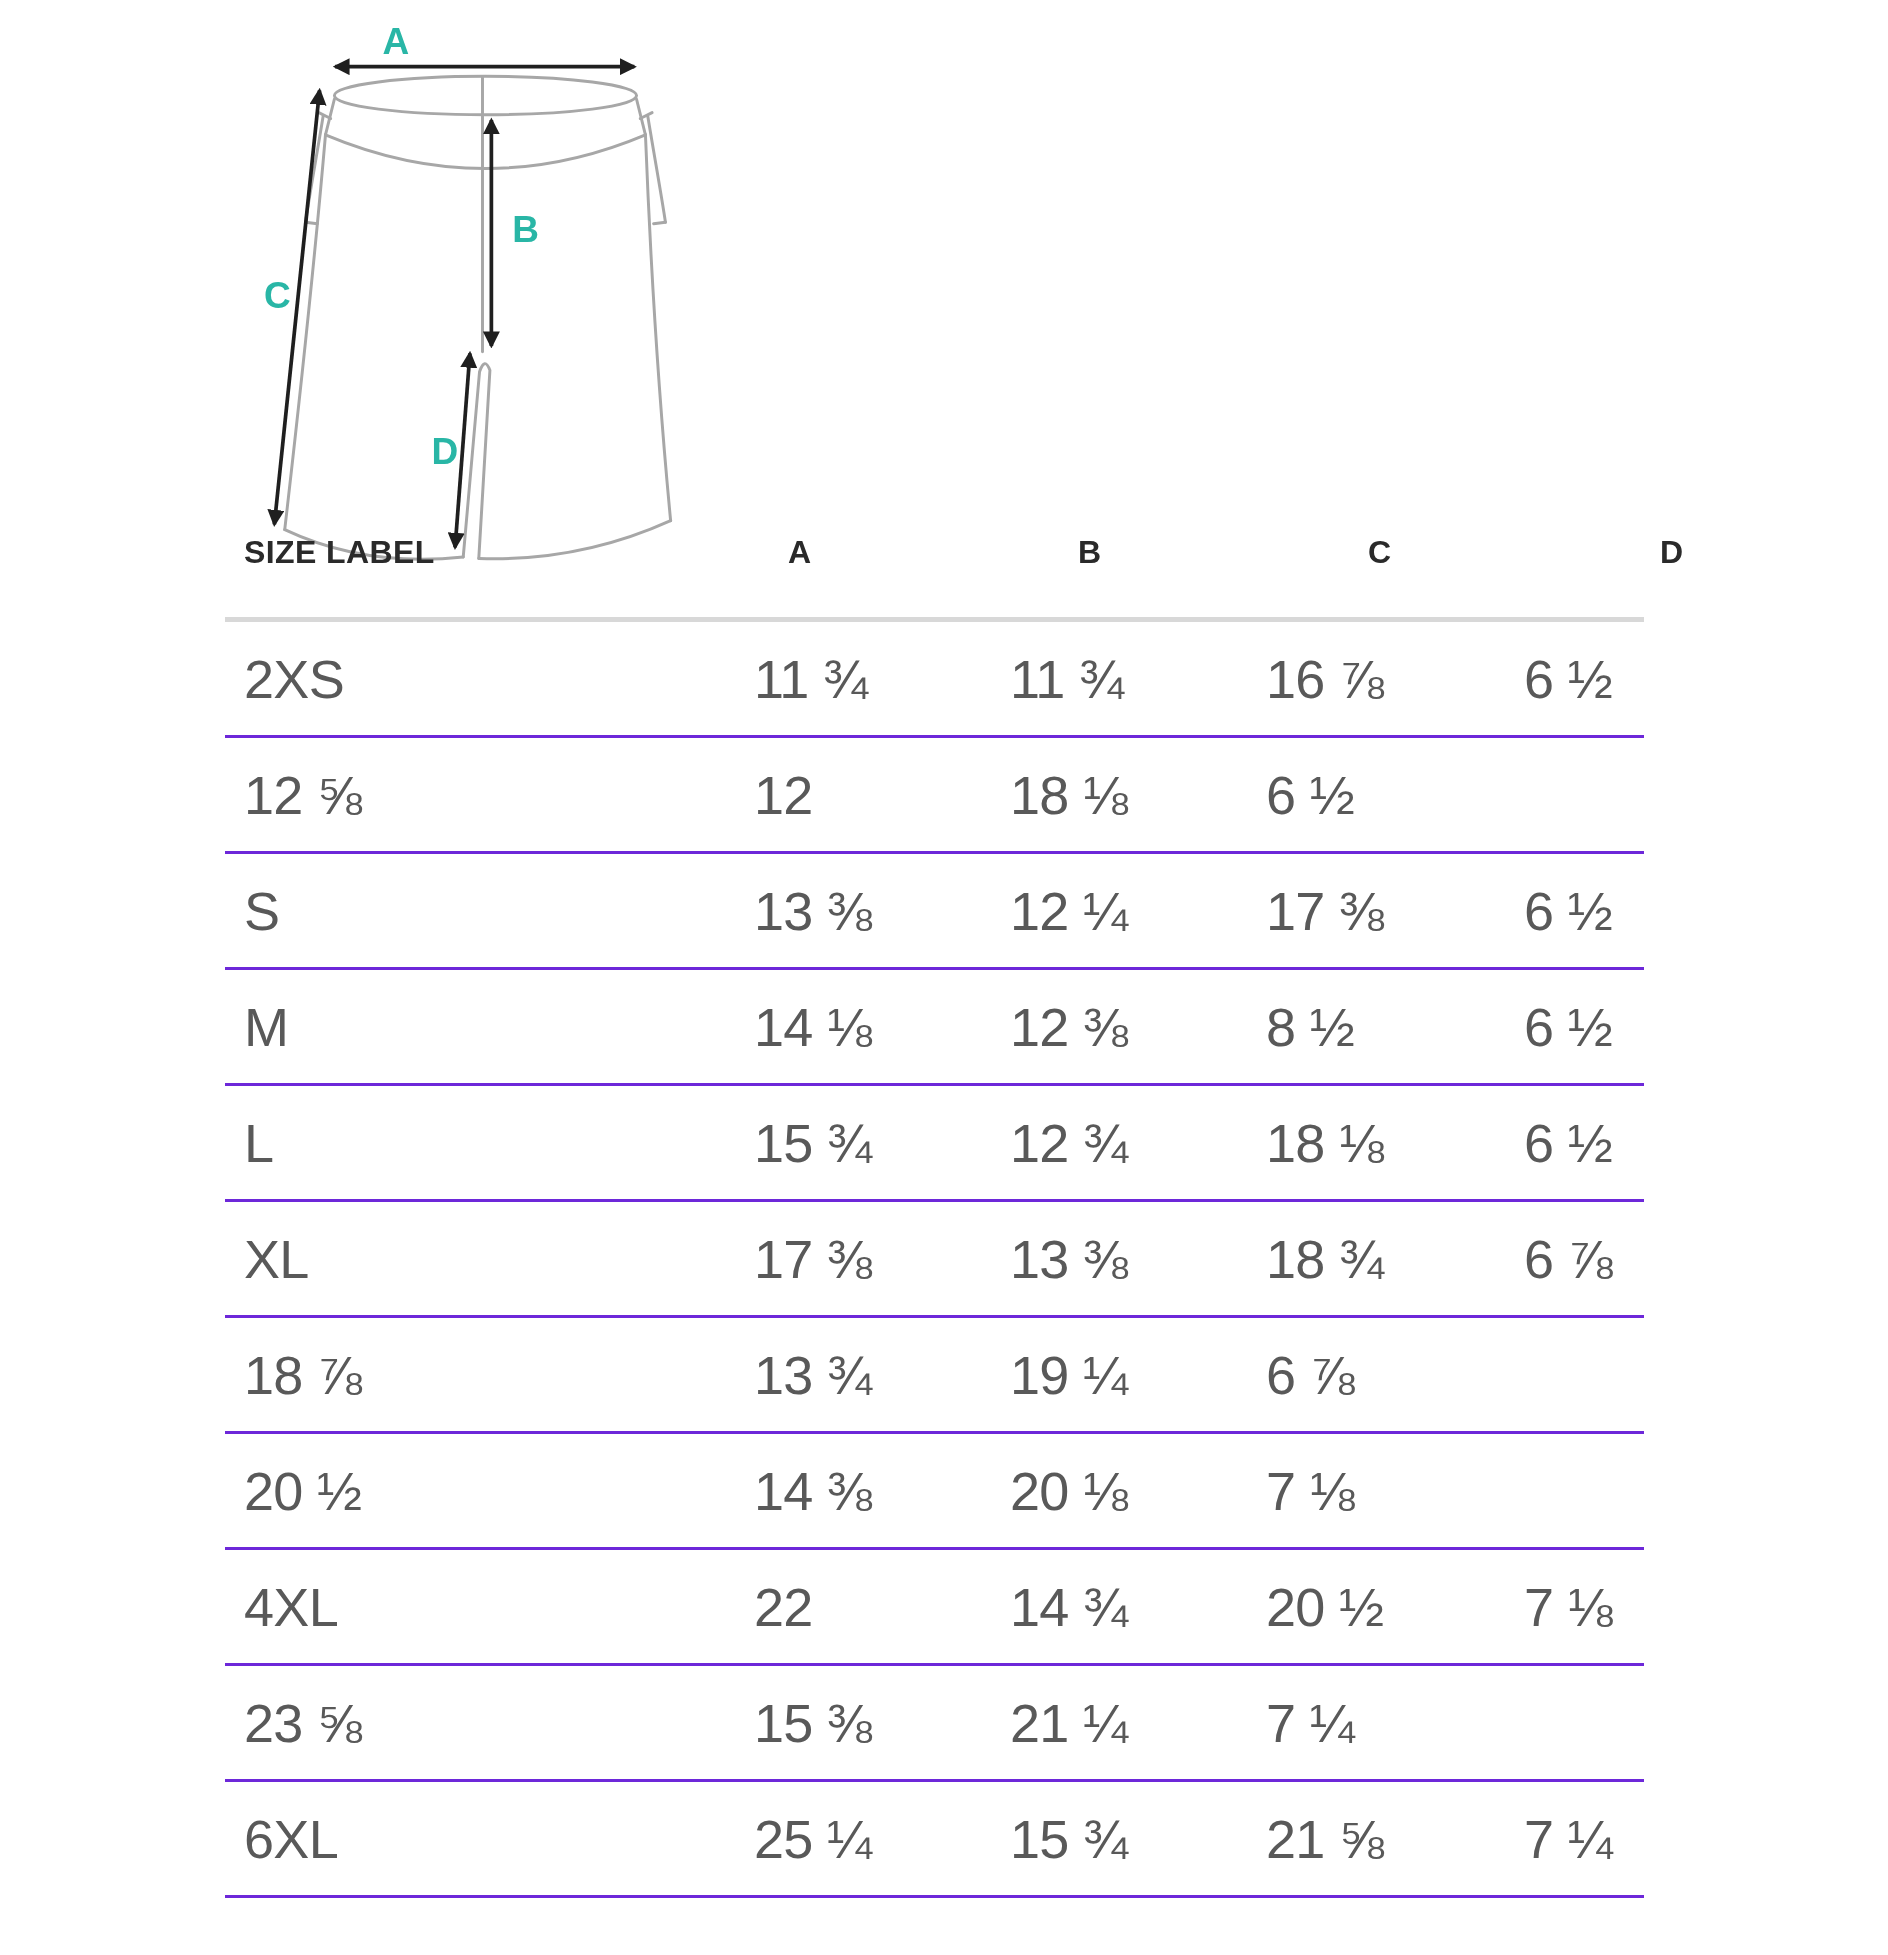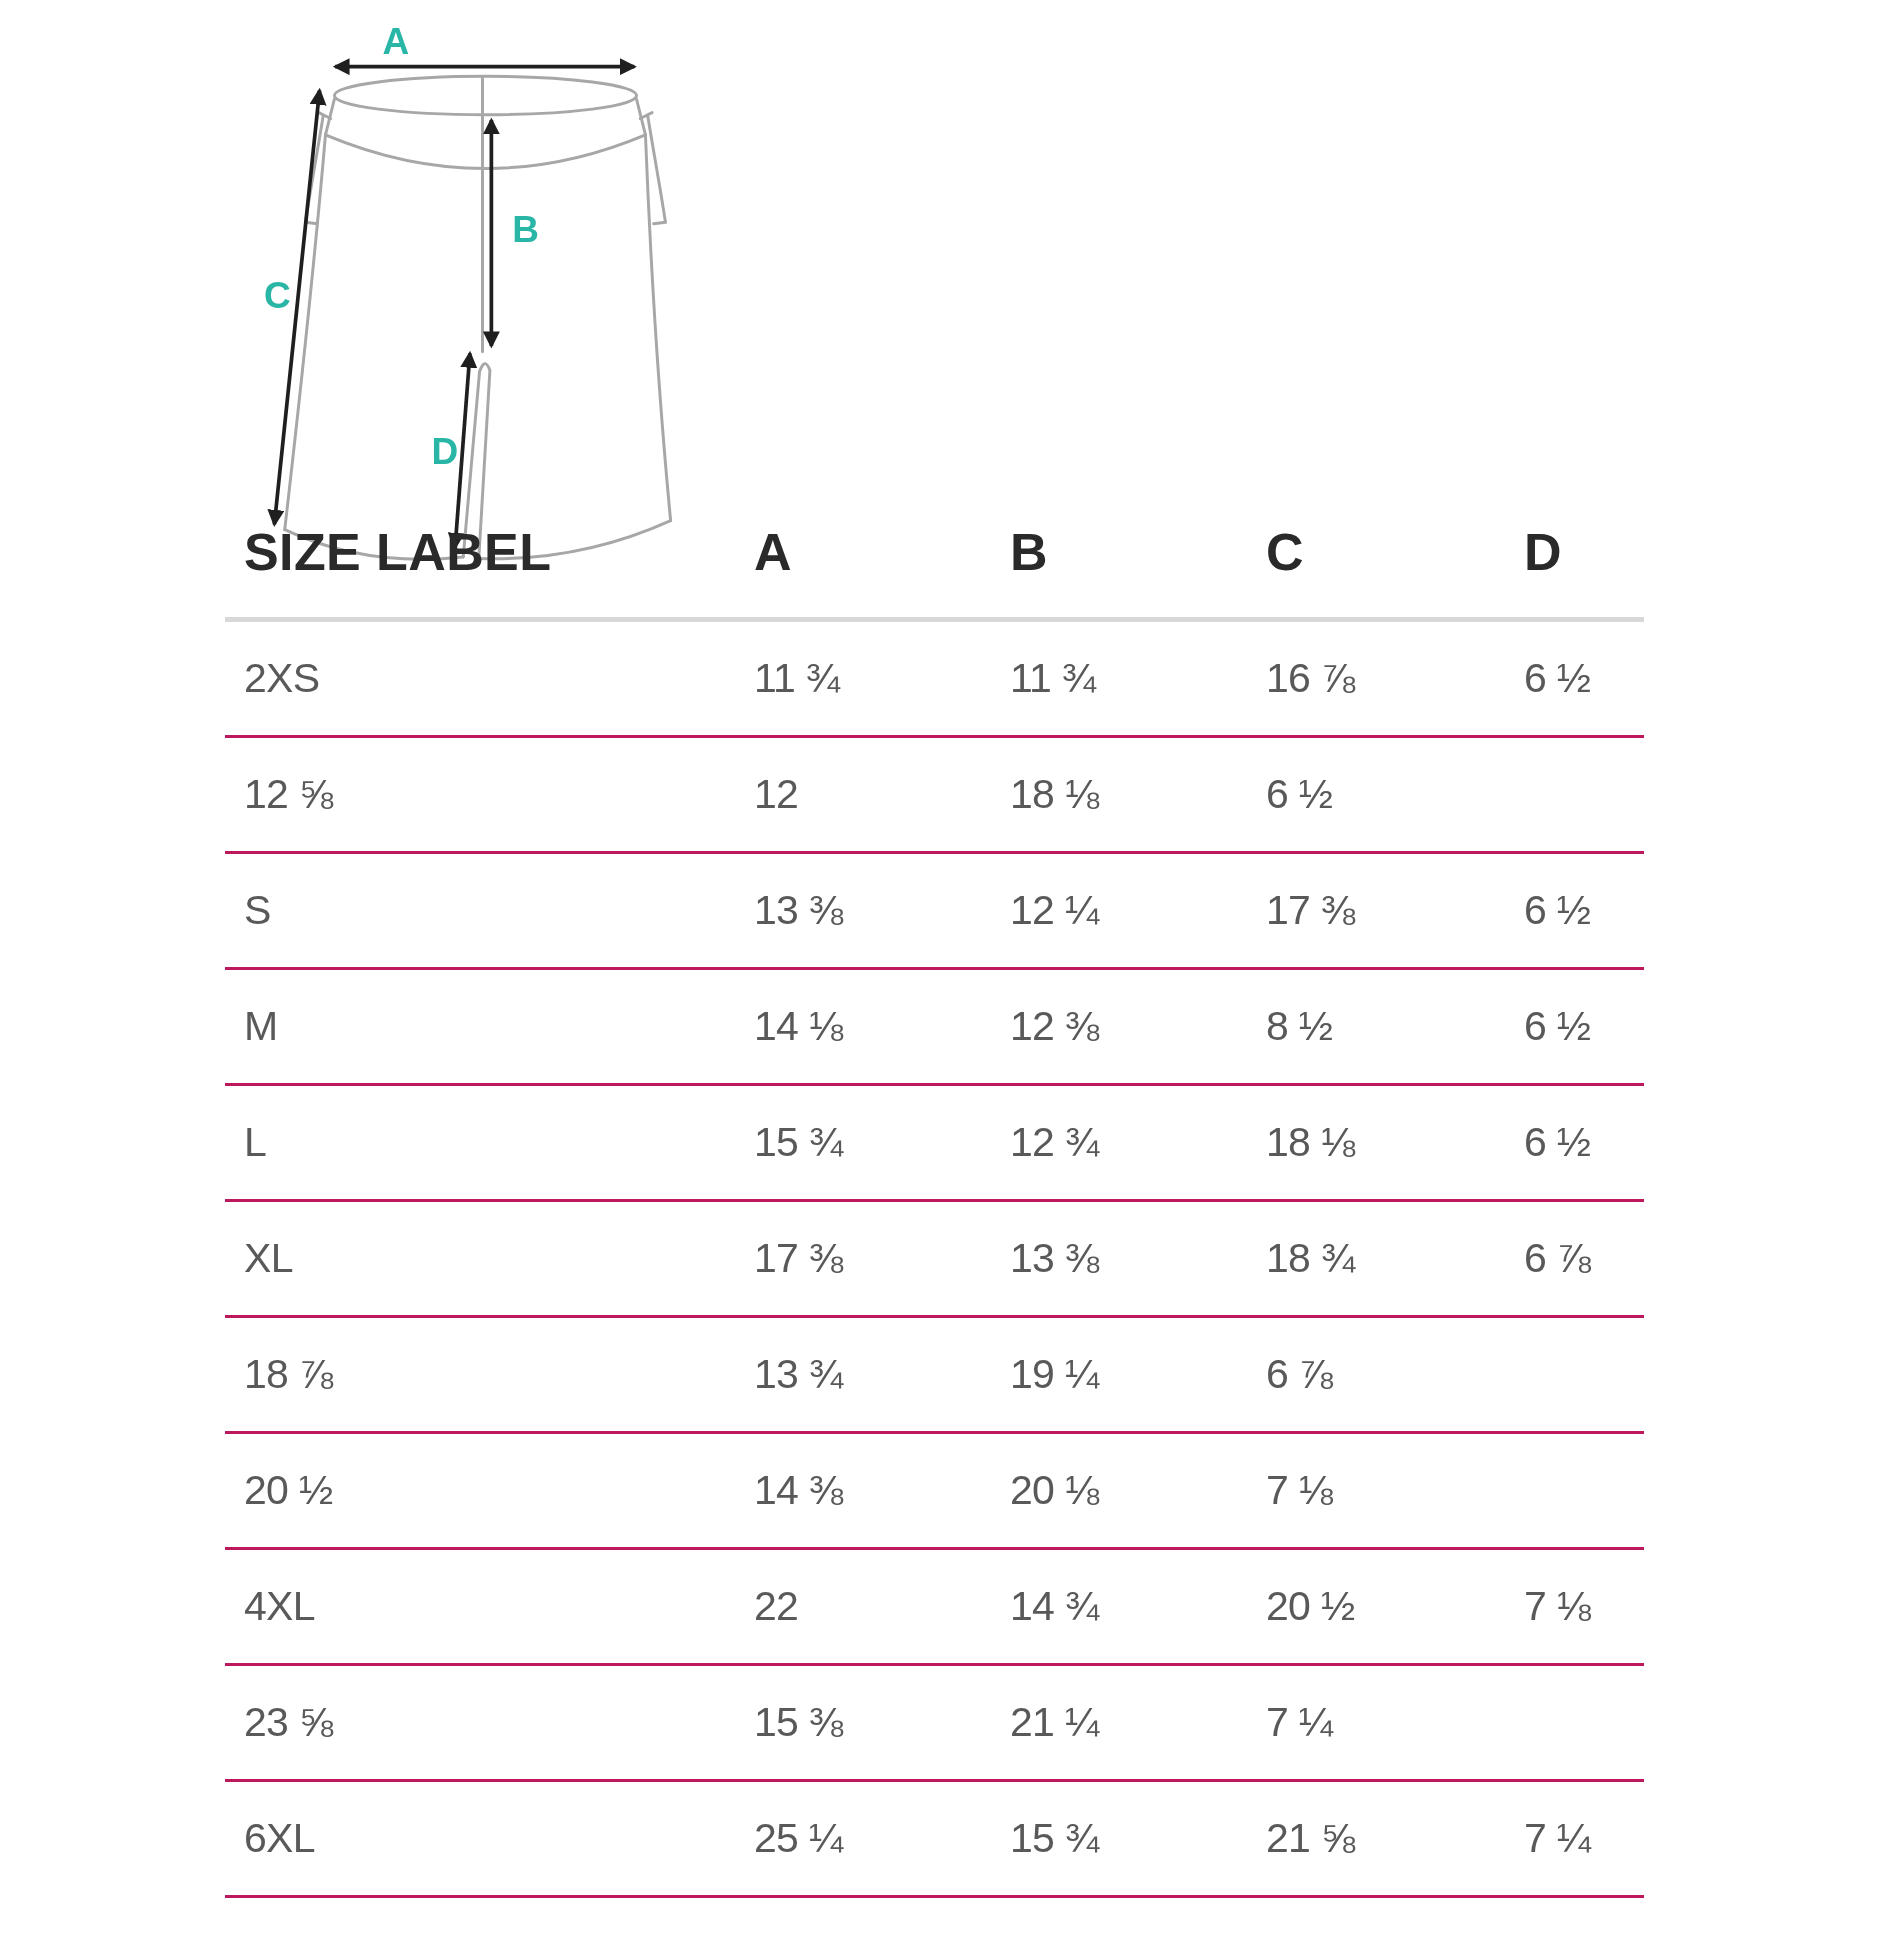--- a/index.html
+++ b/index.html
@@ -34,28 +34,29 @@
   }
   .t-row {
     display: grid;
     grid-template-columns: 510px 256px 256px 258px 1fr;
     align-items: center;
   }
   .t-head {
     height: 130px;
     border-bottom: 5.2px solid #d8d8d8;
     font-weight: bold;
-    font-size: 52px;
+    font-size: 32px;
     color: #2a2a2a;
     letter-spacing: 0.4px;
+    gap: 34px;
   }
   .t-body-row {
     height: 113px;
-    border-bottom: 3px solid #be185d;
-    font-size: 41px;
+    border-bottom: 3px solid #6d28d9;
+    font-size: 54px;
     color: #595959;
     letter-spacing: -0.7px;
   }
   .cell { padding-left: 19px; white-space: nowrap; }
 </style>
 </head>
 <body>
 
 <div class="page">
 

